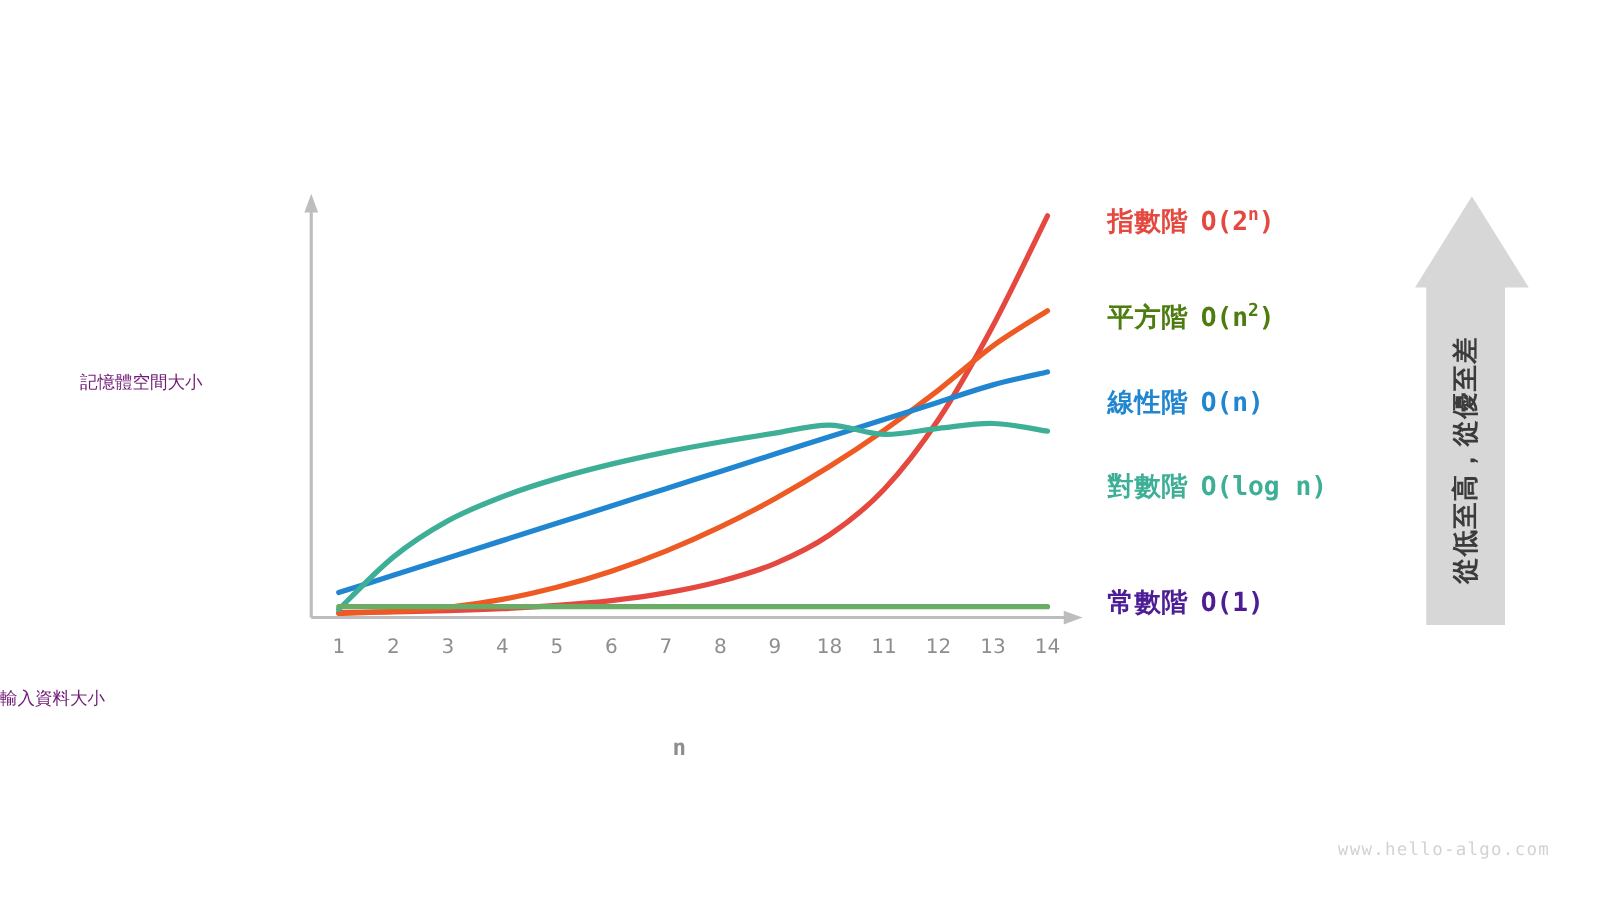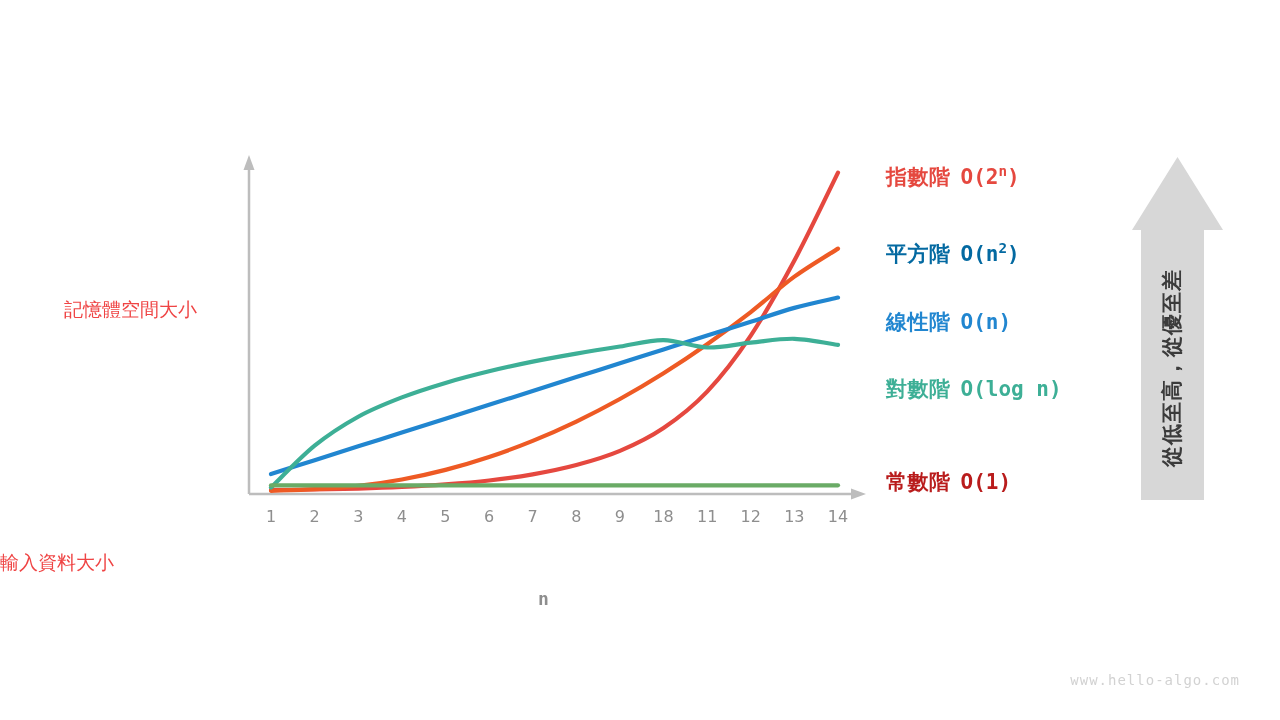--- a/index.html
+++ b/index.html
@@ -18,22 +18,22 @@
   #figure {
     position: absolute;
     left: 0;
     top: 0;
     width: 1280px;
     height: 720px;
   }
 
   .axis-label {
     position: absolute;
-    color: #ef4444;
-    font-size: 19px;
+    color: #701a75;
+    font-size: 14px;
     font-family: Liberation Serif, serif;
     white-space: nowrap;
   }
 
   #ylabel {
     left: 64px;
     top: 297px;
   }
 
   #xlabel {
@@ -160,23 +160,23 @@
       <div class="tick" style="left: 619.923px;">9</div>
       <div class="tick" style="left: 663.538px;">18</div>
       <div class="tick" style="left: 707.154px;">11</div>
       <div class="tick" style="left: 750.769px;">12</div>
       <div class="tick" style="left: 794.385px;">13</div>
       <div class="tick" style="left: 838px;">14</div>
     </div>
 
   <div id="legend">
       <div class="legend-entry" style="top: 163px; color: rgb(229, 72, 63);"><span class="legend-name">指數階</span><span class="legend-notation">O(2<sup>n</sup>)</span></div>
-      <div class="legend-entry" style="top: 240px; color: #0369a1;"><span class="legend-name">平方階</span><span class="legend-notation">O(n<sup>2</sup>)</span></div>
+      <div class="legend-entry" style="top: 240px; color: #4d7c0f;"><span class="legend-name">平方階</span><span class="legend-notation">O(n<sup>2</sup>)</span></div>
       <div class="legend-entry" style="top: 308px; color: rgb(33, 134, 208); text-align: center;"><span class="legend-name">線性階</span><span class="legend-notation">O(n)</span></div>
       <div class="legend-entry" style="top: 375px; color: rgb(61, 175, 150); text-align: right;"><span class="legend-name">對數階</span><span class="legend-notation">O(log n)</span></div>
-      <div class="legend-entry" style="top: 468px; color: #b91c1c;"><span class="legend-name">常數階</span><span class="legend-notation">O(1)</span></div>
+      <div class="legend-entry" style="top: 468px; color: #4c1d95;"><span class="legend-name">常數階</span><span class="legend-notation">O(1)</span></div>
     </div>
 
   <div id="arrow-text">從低至高，從優至差</div>
 
   <div id="watermark">www.hello-algo.com</div>
 
 </div>
 
 </body></html>

